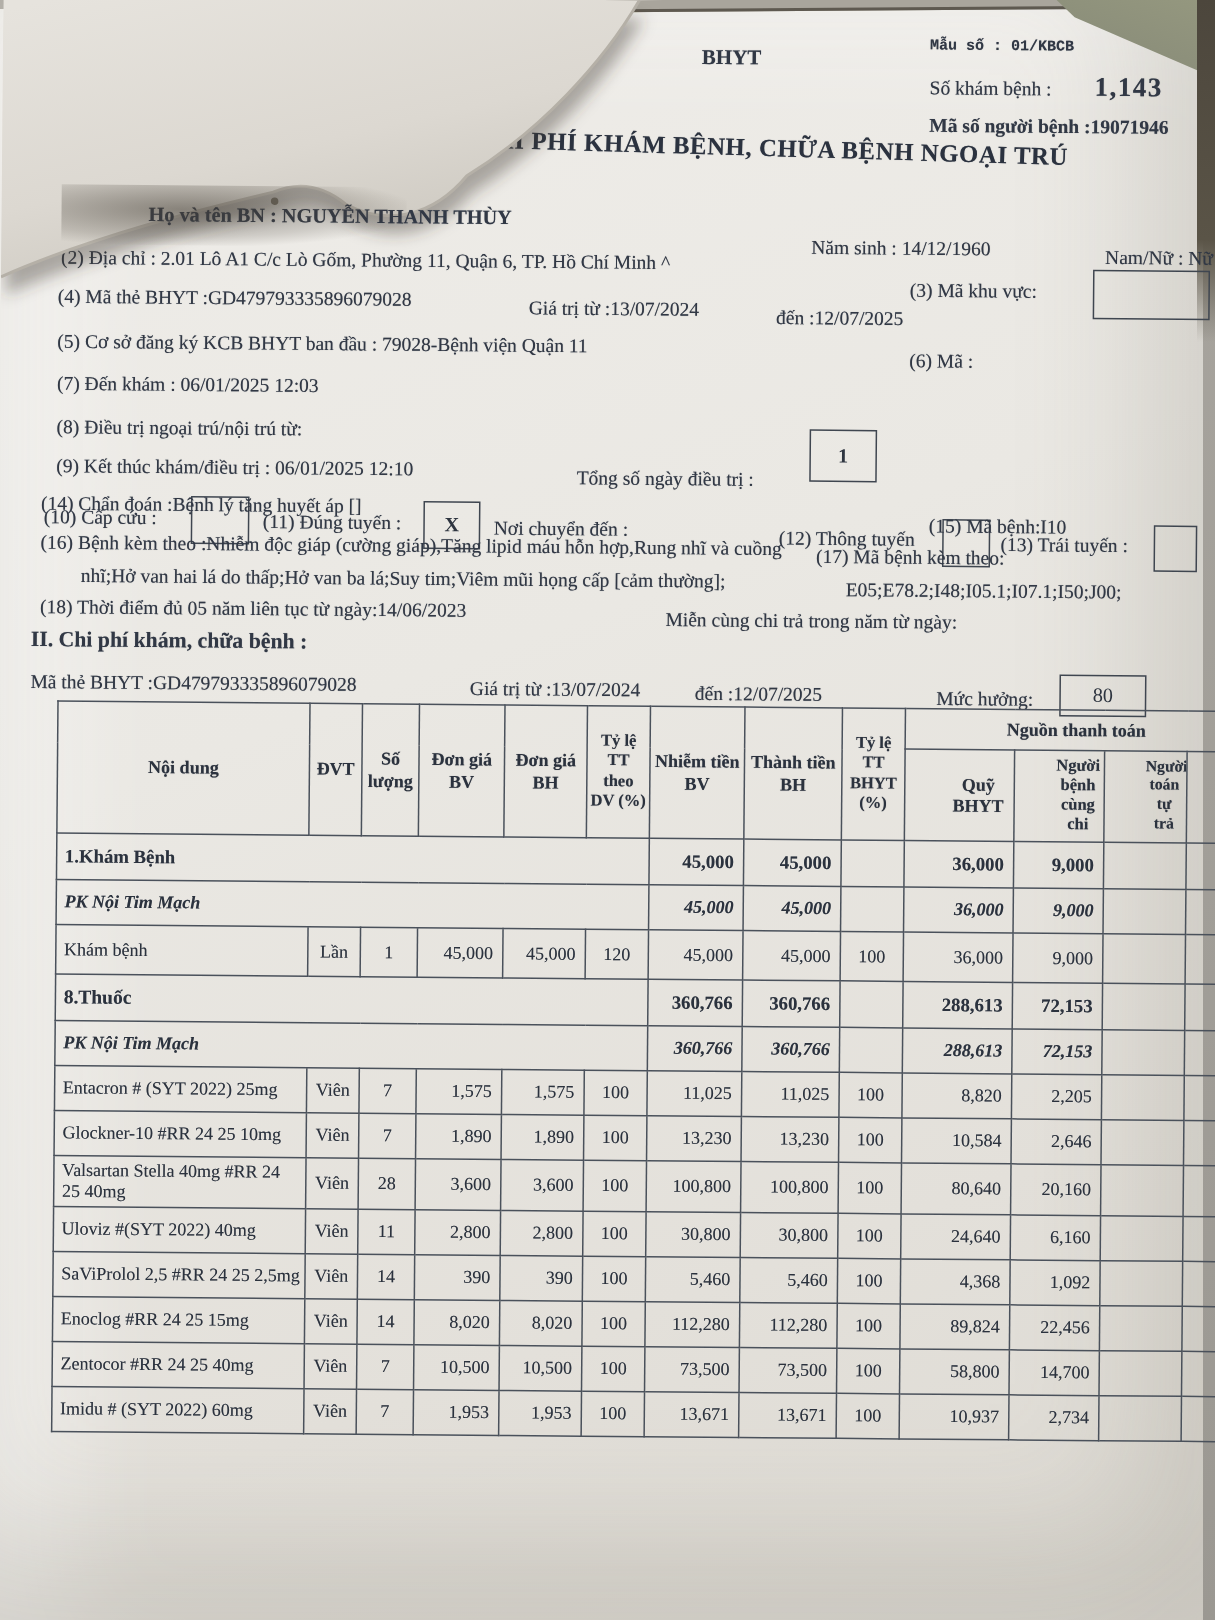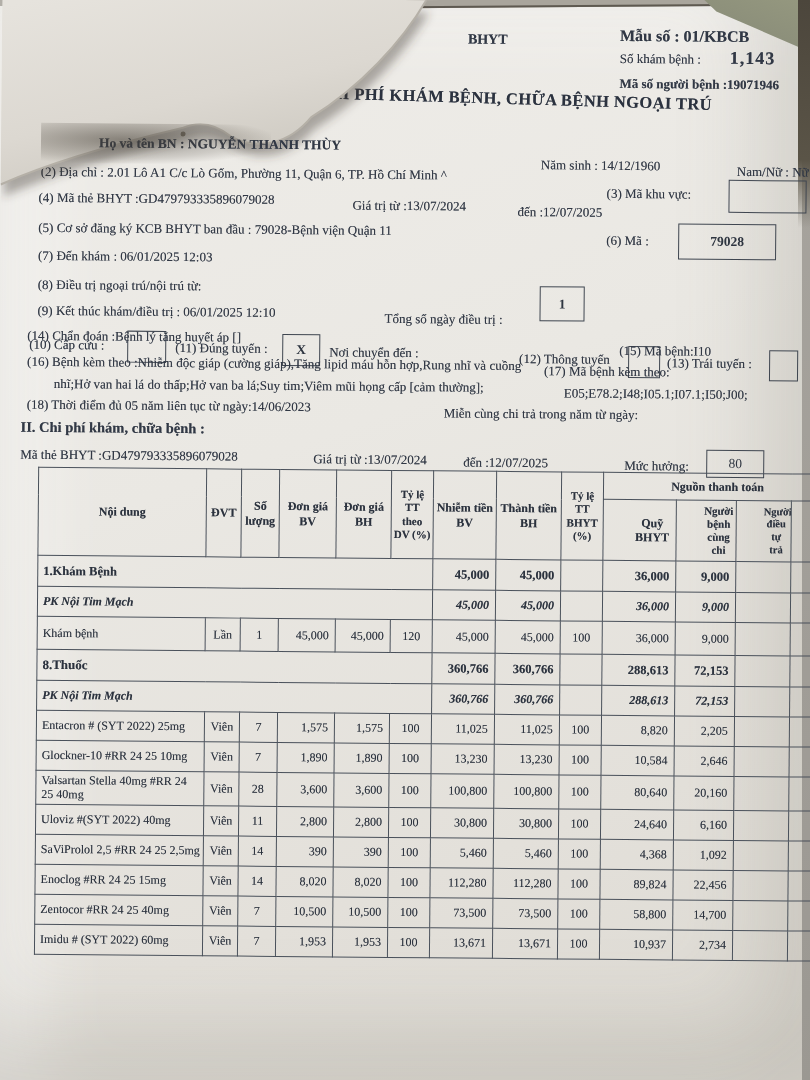--- a/index.html
+++ b/index.html
@@ -53,38 +53,37 @@
 
 <div id="stage">
   <div id="paper"></div>
   <div id="topstrip"></div>
   <div id="greenpatch"></div>
   <div id="rightstrip"></div>
 
   <div id="doc">
 
     <div class="ln b" style="left:466px;top:30px;font-size:14px;">BHYT</div>
-    <div class="ln b" style="left:618px;top:24px;font-size:16px;">Mẫu số : 01/KBCB</div>
+    <div class="ln b" style="left:618px;top:24px;font-size:10px;font-family:Liberation Mono, monospace;">Mẫu số : 01/KBCB</div>
     <div class="ln" style="left:618px;top:49px;">Số khám bệnh :</div>
     <div class="ln b big" style="left:728px;top:44px;">1,143</div>
     <div class="ln b" style="left:618px;top:74px;">Mã số người bệnh :19071946</div>
     <div class="ln title" style="left:300px;top:88px;">Ê CHI PHÍ KHÁM BỆNH, CHỮA BỆNH NGOẠI TRÚ</div>
 
     <div class="ln b l1" style="left:98px;top:138px;font-size:13.5px;">Họ và tên BN : NGUYỄN THANH THÙY</div>
     <div class="ln" style="left:540px;top:156px;">Năm sinh : 14/12/1960</div>
     <div class="ln" style="left:736px;top:161px;">Nam/Nữ : Nữ</div>
     <div class="ln" style="left:40px;top:167px;">(2)  Địa chỉ :      2.01 Lô A1 C/c Lò Gốm, Phường 11, Quận 6, TP. Hồ Chí Minh ^</div>
     <div class="ln" style="left:606px;top:184px;">(3)    Mã khu vực:</div>
     <div class="box" style="left:728px;top:177px;width:76px;height:31px;"></div>
     <div class="ln" style="left:38px;top:193px;">(4)  Mã thẻ BHYT :GD479793335896079028</div>
     <div class="ln" style="left:352px;top:198px;">Giá trị từ :13/07/2024</div>
     <div class="ln" style="left:517px;top:203px;">đến :12/07/2025</div>
     <div class="ln" style="left:38px;top:223px;">(5)  Cơ sở đăng ký KCB BHYT ban đầu : 79028-Bệnh viện Quận 11</div>
     <div class="ln" style="left:606px;top:231px;">(6)    Mã :</div>
-    <div class="box" style="left:678px;top:221px;width:96px;height:34px;">79028</div>
     <div class="ln" style="left:38px;top:251px;">(7)  Đến khám : 06/01/2025 12:03</div>
     <div class="ln" style="left:38px;top:280px;">(8)  Điều trị ngoại trú/nội trú từ:</div>
     <div class="ln" style="left:38px;top:306px;">(9)  Kết thúc khám/điều trị : 06/01/2025 12:10</div>
     <div class="ln" style="left:385px;top:311px;">Tổng số ngày điều trị  :</div>
     <div class="box" style="left:540px;top:285px;width:43px;height:33px;">1</div>
     <div class="ln" style="left:30px;top:340px;">(10)  Cấp cứu :</div>
     <div class="box" style="left:128px;top:333px;width:37px;height:30px;"></div>
     <div class="ln" style="left:176px;top:342px;">(11)  Đúng tuyến :</div>
     <div class="box" style="left:283px;top:335px;width:36px;height:30px;">X</div>
     <div class="ln" style="left:330px;top:345px;">Nơi chuyển đến :</div>
@@ -133,21 +132,21 @@
         <th rowspan="2">Đơn giá BH</th>
         <th rowspan="2" style="font-size:11px;">Tỷ lệ TT theo DV (%)</th>
         <th rowspan="2">Nhiễm tiền BV</th>
         <th rowspan="2">Thành tiền BH</th>
         <th rowspan="2" style="font-size:11px;">Tỷ lệ TT BHYT (%)</th>
         <th colspan="4">Nguồn thanh toán</th>
       </tr>
       <tr class="h2">
         <th>Quỹ BHYT</th>
         <th style="font-size:11px;">Người bệnh cùng chi</th>
-        <th style="font-size:10.5px;">Người điều tự trả</th>
+        <th style="font-size:10.5px;">Người toán tự trả</th>
         <th>Khác</th>
       </tr>
 
       <tr class="grp">
         <td class="name" colspan="6">1.Khám Bệnh</td>
         <td class="n">45,000</td>
         <td class="n">45,000</td>
         <td></td>
         <td class="n">36,000</td>
         <td class="n">9,000</td>

